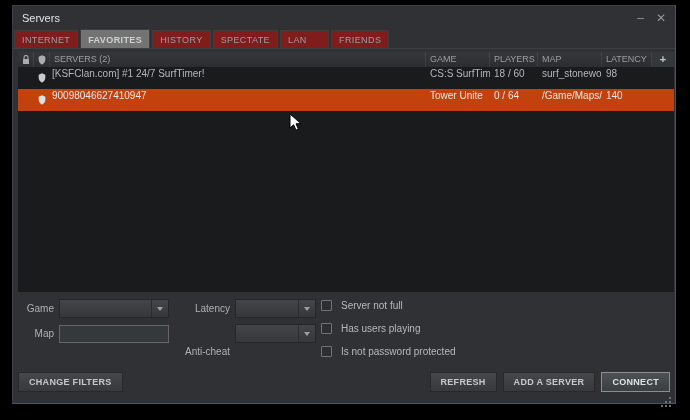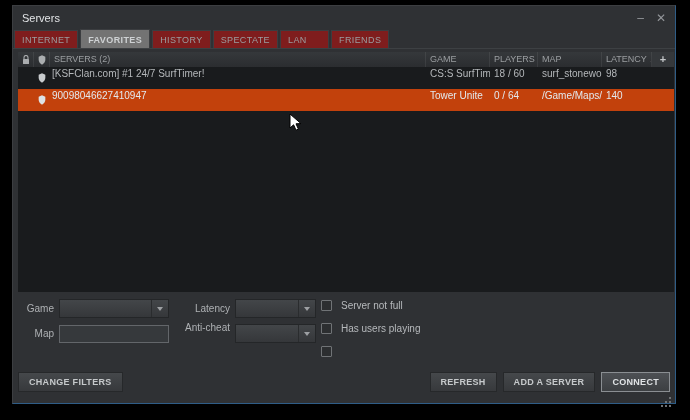--- a/index.html
+++ b/index.html
@@ -166,38 +166,39 @@
   <div class="dropdown" style="left:222px; top:293px; width:81px;">
     <span></span>
     <span class="dd-arrow-box">
         <span class="dd-tri"></span>
       </span>
   </div>
 
   <div class="flabel" style="left:0; width:41px; top:322px;">Map</div>
   <input class="tinput" style="left: 46px; top: 319px; width: 110px;" value="">
 
-  <div class="flabel" style="left:130px; width:87px; top:316px;">Anti-cheat</div>
+  <div class="flabel" style="left:130px; width:87px; top:340px;">Anti-cheat</div>
   <div class="dropdown" style="left:222px; top:318px; width:81px;">
     <span></span>
     <span class="dd-arrow-box">
         <span class="dd-tri"></span>
       </span>
   </div>
 
   <div class="checkrow" style="left:308px; top:294px;">
     <div class="checkbox"></div>
     <span class="checklabel">Server not full</span>
   </div>
   <div class="checkrow" style="left:308px; top:317px;text-align:right;">
     <div class="checkbox"></div>
     <span class="checklabel">Has users playing</span>
   </div>
   <div class="checkrow" style="left:308px; top:340px;">
     <div class="checkbox"></div>
+    <span class="checklabel">Is not password protected</span>
   </div>
 
   <div class="footer">
     <div class="btn">CHANGE FILTERS</div>
     <div class="spacer"></div>
     <div class="btn">REFRESH</div>
     <div class="btn">ADD A SERVER</div>
     <div class="btn primary">CONNECT</div>
   </div>
 

